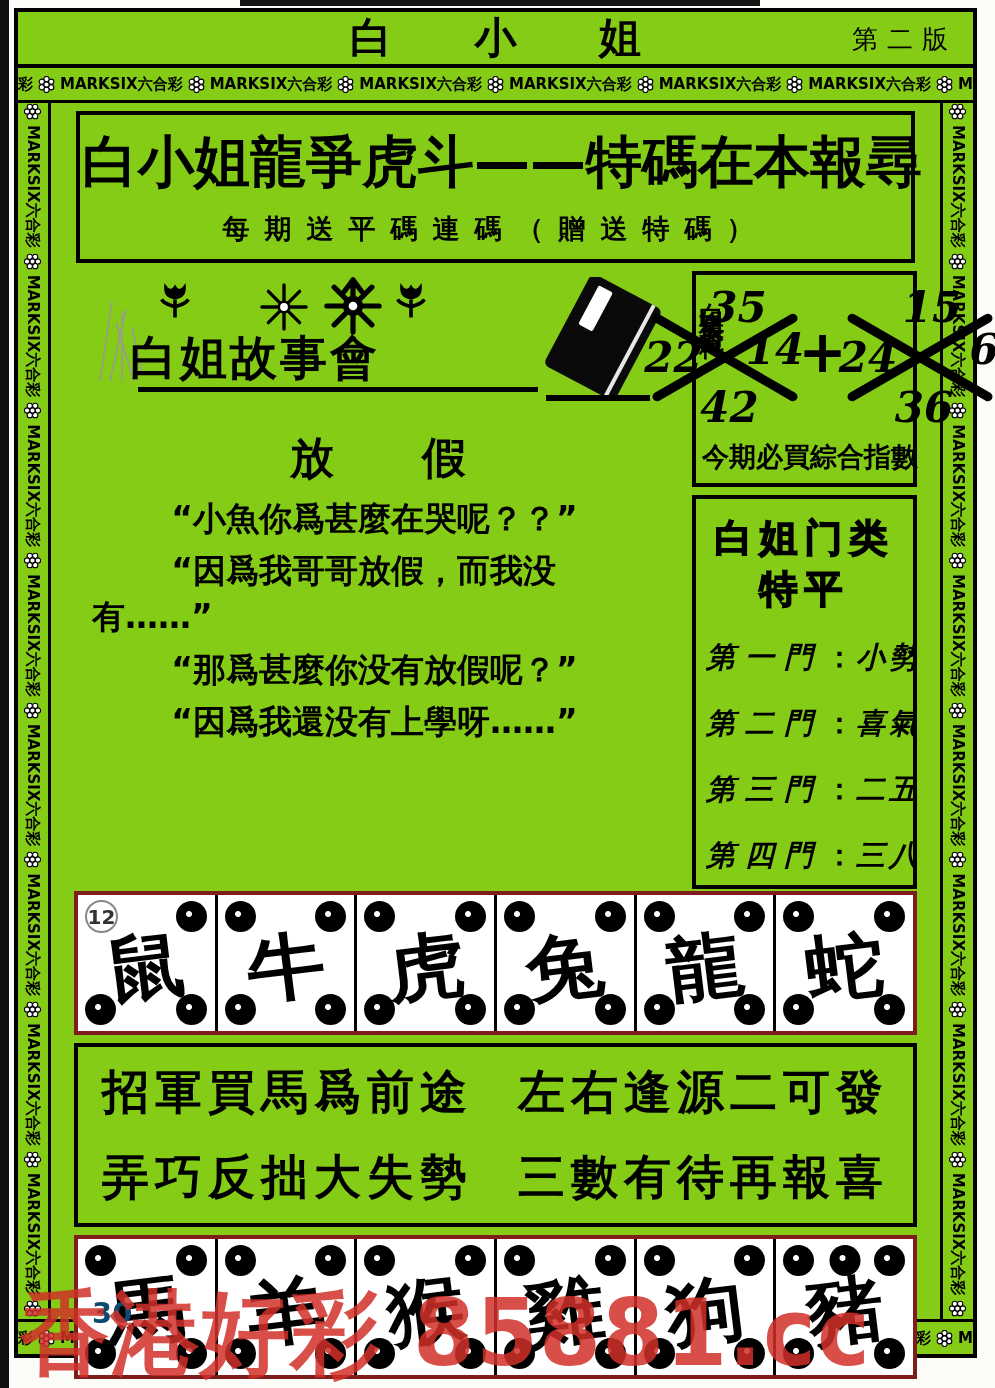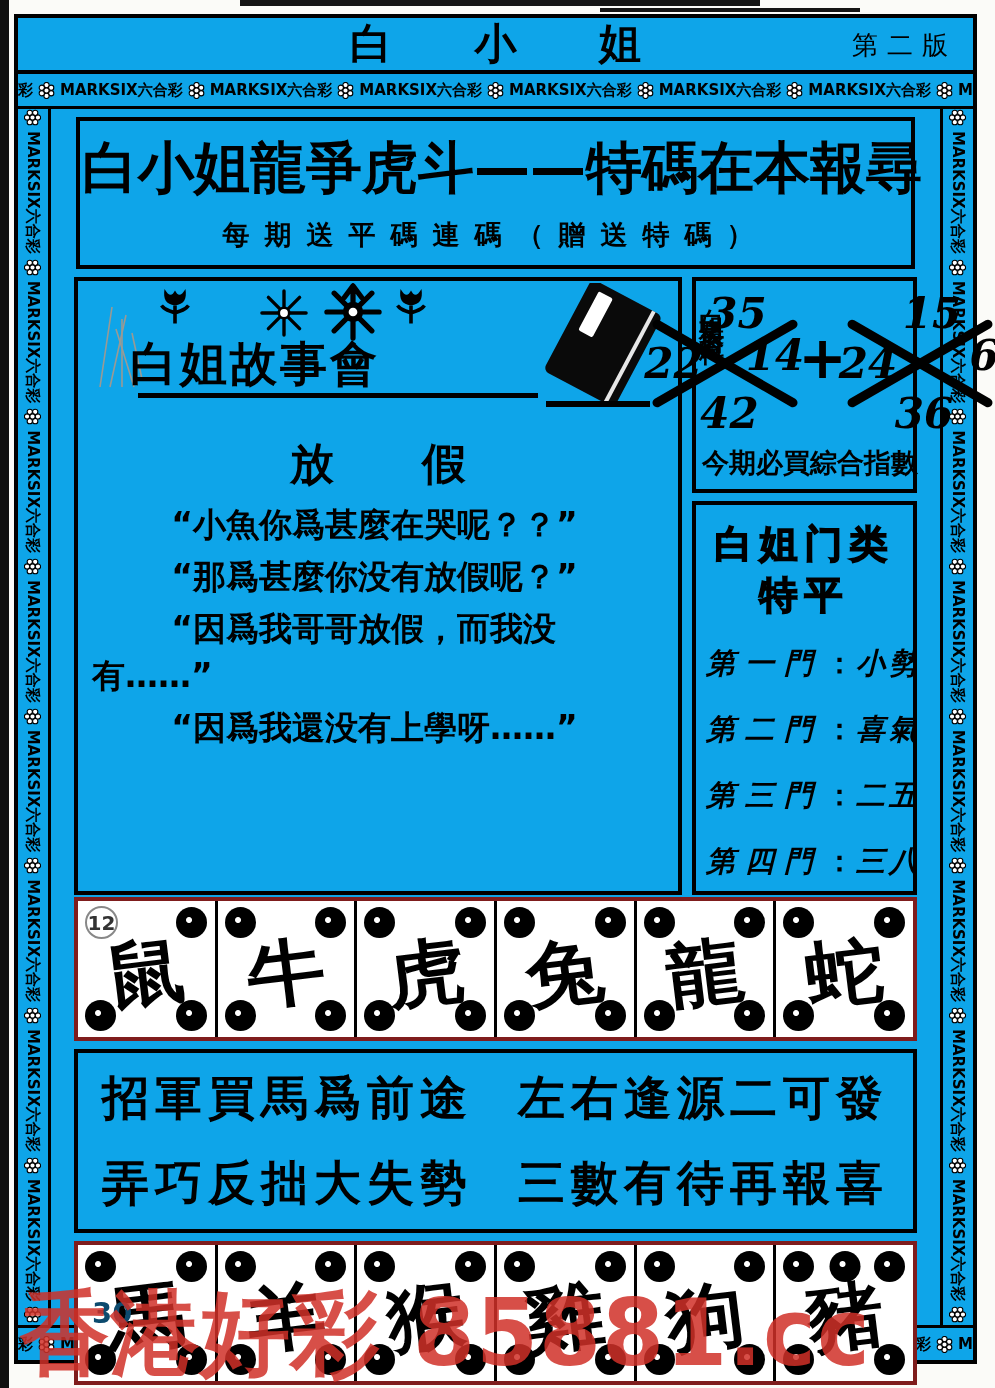--- a/index.html
+++ b/index.html
@@ -1,21 +1,21 @@
 <!DOCTYPE html>
 <html><head>
 <meta charset="utf-8">
 <style>
   html,body{margin:0;padding:0;background:#e8e8e4;}
   .page{position:relative;width:995px;height:1388px;background:#fbfbf8;overflow:hidden;
         font-family:"DejaVu Sans",sans-serif;color:#000;}
   .film-left{position:absolute;left:0;top:0;width:9px;height:100%;background:#101010;}
   .smudge{position:absolute;background:#151515;}
-  .frame{position:absolute;left:14px;top:14px;width:963px;height:1350px;border:4px solid #000;
-         display:flex;flex-direction:column;background:#0ea5e9;box-sizing:border-box;}
+  .frame{position:absolute;left:14px;top:8px;width:963px;height:1350px;border:4px solid #000;
+         display:flex;flex-direction:column;background:#84cc16;box-sizing:border-box;}
   
   .title-band{height:52px;border-bottom:4px solid #000;position:relative;
               display:flex;align-items:center;justify-content:center;flex:none;}
   .page-title{font-family:"DejaVu Serif",serif;font-size:42px;font-weight:700;letter-spacing:34px;
               text-indent:34px;}
   .edition{position:absolute;right:16px;top:10px;font-family:"DejaVu Serif",serif;
            font-size:26px;letter-spacing:9px;}
   
   .brand-band{height:32px;display:flex;align-items:center;justify-content:center;gap:5px;
               overflow:hidden;white-space:nowrap;flex:none;}
@@ -29,21 +29,21 @@
   .vert-strip{position:absolute;top:0;left:30px;width:1300px;height:30px;
               transform:rotate(90deg);transform-origin:0 0;
               display:flex;align-items:center;gap:5px;white-space:nowrap;}
   
   .content{flex:1;min-width:0;padding:6px 23px;display:flex;flex-direction:column;position:relative;}
   .masthead-box{border:4px solid #000;padding:10px 2px 12px;margin:2px 2px 8px;flex:none;}
   .headline{font-size:56px;font-weight:900;text-align:center;white-space:nowrap;letter-spacing:0;}
   .subhead{font-size:27px;font-weight:900;text-align:center;letter-spacing:15px;margin-top:10px;}
   .columns{display:flex;gap:10px;height:618px;flex:none;min-height:0;}
   
-  .story-box{width:608px;flex:none;border:4px solid #000000;box-sizing:border-box;overflow:hidden;}
+  .story-box{width:608px;flex:none;border:4px solid #84cc16;box-sizing:border-box;overflow:hidden;}
   .story-head{position:relative;height:148px;}
   .deco{position:absolute;}
   .story-box-title{position:absolute;left:52px;top:52px;font-size:47px;font-weight:900;
                    letter-spacing:3px;}
   .story-underline{position:absolute;left:60px;top:112px;width:400px;height:5px;background:#000;}
   .book{position:absolute;right:14px;top:2px;}
   .story-title{font-family:"DejaVu Serif",serif;font-size:44px;font-weight:600;text-align:center;
                margin:6px 0 4px;}
   .story-body{padding:4px 16px 0 14px;}
   .story-p{margin:0 0 6px;font-size:33px;font-weight:600;line-height:1.4;text-indent:2.4em;}
@@ -370,22 +370,22 @@
                   <rect x="22" y="8" width="80" height="104" rx="6" fill="#0a0a0a"></rect>
                   <rect x="90" y="8" width="4" height="104" fill="#fff" opacity="0.9"></rect>
                   <rect x="34" y="16" width="16" height="44" rx="2" fill="#fff"></rect>
                 </g>
                 <rect x="6" y="118" width="104" height="6" fill="#000"></rect>
               </svg>
             </div>
             <div class="story-title">放　　假</div>
             <div class="story-body" id="story-paras">
                 <p class="story-p">“小魚你爲甚麼在哭呢？？”</p>
+                <p class="story-p">“因爲我哥哥放假，而我没有……”</p>
                 <p class="story-p">“那爲甚麼你没有放假呢？”</p>
-                <p class="story-p">“因爲我哥哥放假，而我没有……”</p>
                 <p class="story-p">“因爲我還没有上學呀……”</p>
               </div>
           </div>
 
           <div class="right-col">
 
             <div class="tips-box">
               <div class="v-label">白姐最后资料</div>
               <div class="tips-main">
                 <div class="cross-row">

